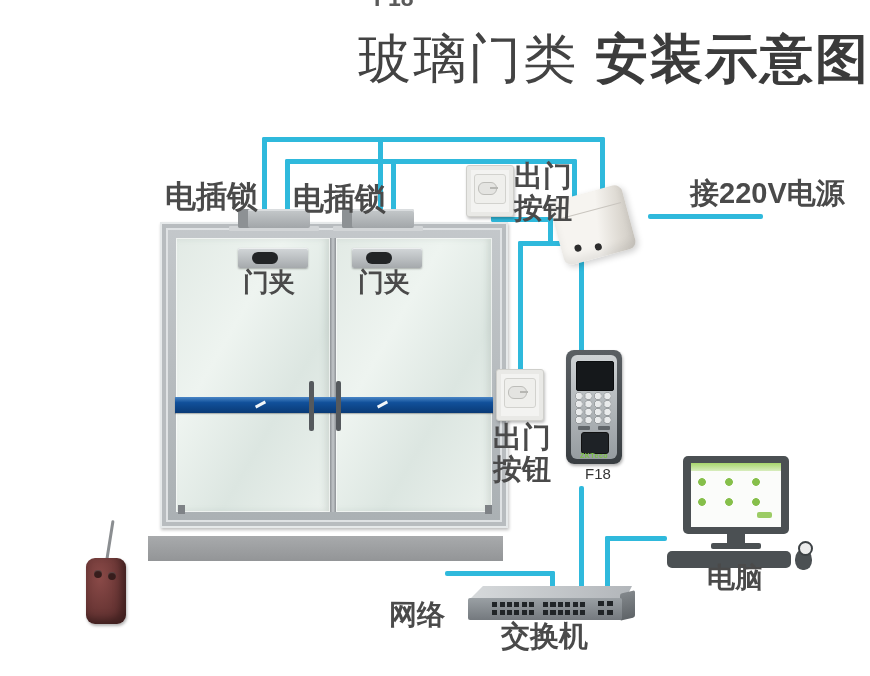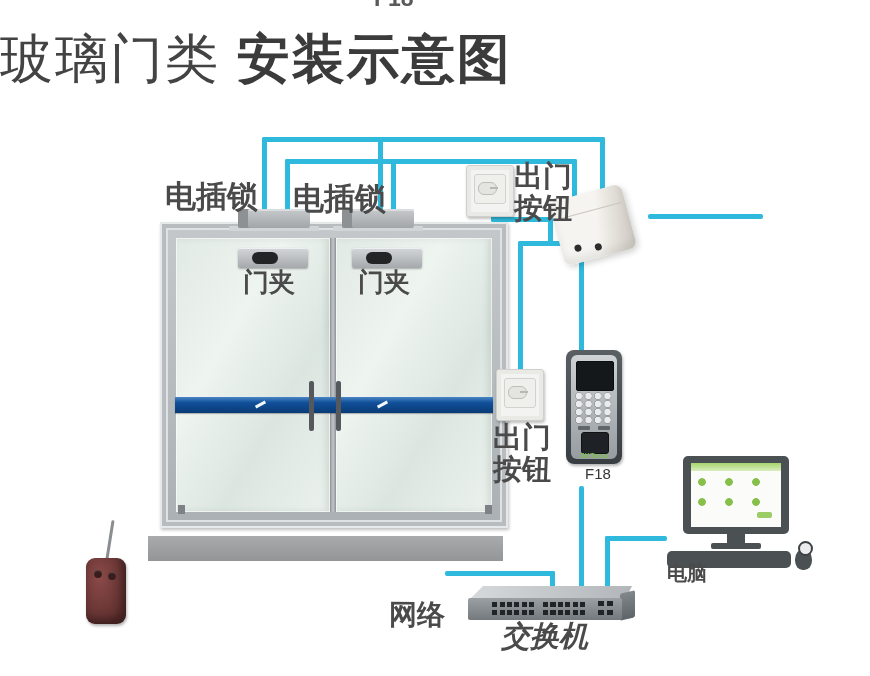--- a/index.html
+++ b/index.html
@@ -1,20 +1,20 @@
 <!DOCTYPE html>
 <html><head>
 <meta charset="utf-8">
 <style>
   html,body{margin:0;padding:0;background:#ffffff;}
   .stage{position:relative;width:870px;height:676px;background:#fff;overflow:hidden;
          font-family:"Liberation Sans",sans-serif;color:#4a4a4a;}
   .wire{position:absolute;background:#2fb9dc;border-radius:2px;}
   .lbl{position:absolute;font-weight:700;color:#4a4a4a;line-height:1.12;white-space:nowrap;}
-  .title-wrap{position:absolute;top:24px;left:0;width:100%;text-align:left;
+  .title-wrap{position:absolute;top:24px;left:0;width:100%;text-align:right;
               font-size:53px;letter-spacing:2px;color:#434343;}
   .title-light{font-weight:400;}
   .title-bold{font-weight:700;color:#3b3b3b;}
   .top-partial{position:absolute;top:-15px;left:374px;font-size:23px;color:#5a5a5a;font-weight:700;}
 
   
   .door-frame{position:absolute;left:160px;top:222px;width:348px;height:306px;
       background:linear-gradient(180deg,#c4c8cb,#aab0b3);
       box-shadow:inset 0 0 0 2px #e6e9ea, inset 0 0 0 6px #b8bcbf, inset 0 0 0 8px #dfe2e4, 1px 2px 3px rgba(0,0,0,.25);}
   .glass{position:absolute;top:238px;height:274px;
@@ -197,24 +197,25 @@
     <div class="btn" style="left:8px;top:12px;"></div>
     <div class="btn" style="left:22px;top:14px;"></div>
   </div>
 
   <div class="lbl" style="left:165px;top:180px;font-size:31px;">电插锁</div>
   <div class="lbl" style="left:293px;top:182px;font-size:31px;">电插锁</div>
   <div class="lbl" style="left:514px;top:160px;font-size:29px;">
     <div>出门</div>
     <div>按钮</div>
   </div>
+  <div class="lbl" style="left:690px;top:177px;font-size:29px;">接220V电源</div>
   <div class="lbl" style="left:243px;top:268px;font-size:26px;">门夹</div>
   <div class="lbl" style="left:358px;top:268px;font-size:26px;">门夹</div>
   <div class="lbl" style="left:493px;top:421px;font-size:29px;">
     <div>出门</div>
     <div>按钮</div>
   </div>
   <div class="lbl" style="left:585px;top:466px;font-size:15px;font-weight:400;color:#353535;">F18</div>
   <div class="lbl" style="left:389px;top:566px;font-size:28px;margin-top:33px;">网络</div>
-  <div class="lbl" style="left:501px;top:620px;font-size:29px;font-style:italic;">交换机</div>
-  <div class="lbl" style="left:667px;top:562px;font-size:20px;">电脑</div>
+  <div class="lbl" style="left:501px;top:620px;font-size:29px;">交换机</div>
+  <div class="lbl" style="left:707px;top:562px;font-size:28px;">电脑</div>
 
 </div>
 
 </body></html>

